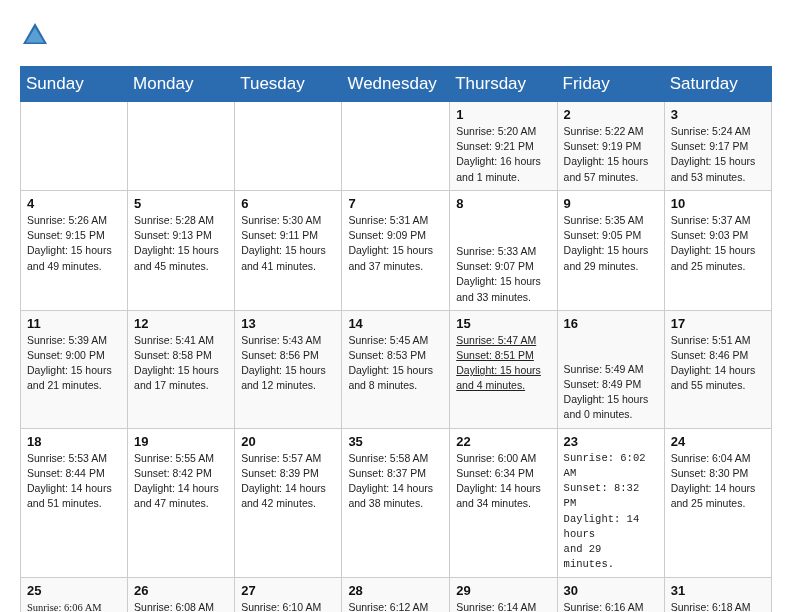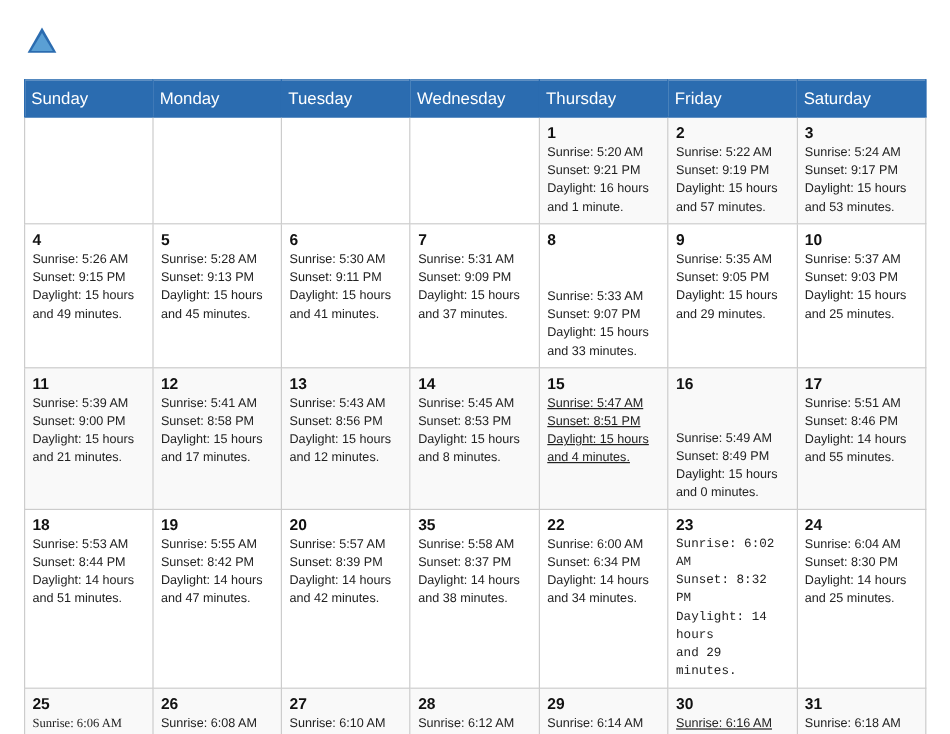--- a/index.html
+++ b/index.html
@@ -59,21 +59,21 @@
       font-size: 11px;
     }
     thead tr {
       background-color: #2b6cb0;
       color: #fff;
     }
     thead th {
       padding: 7px 5px;
       text-align: left;
       font-weight: normal;
-      font-size: 14px;
+      font-size: 17px;
       border: 1px solid #2b6cb0;
     }
     tbody tr {
       vertical-align: top;
     }
     tbody td {
       border: 1px solid #ccc;
       padding: 5px 6px;
       height: 88px;
       width: 108px;

